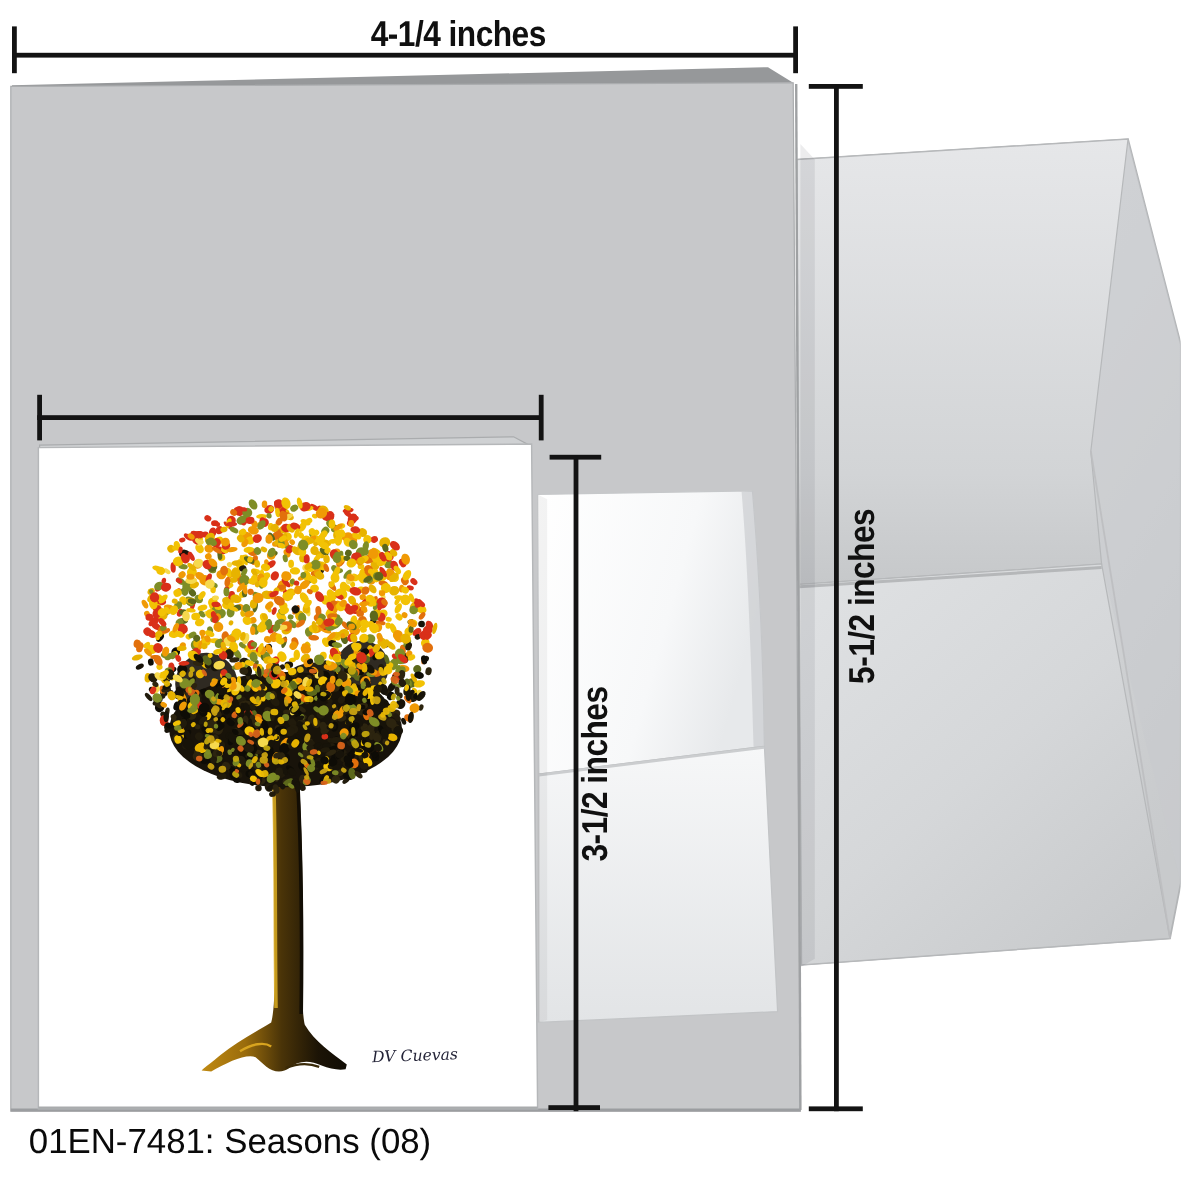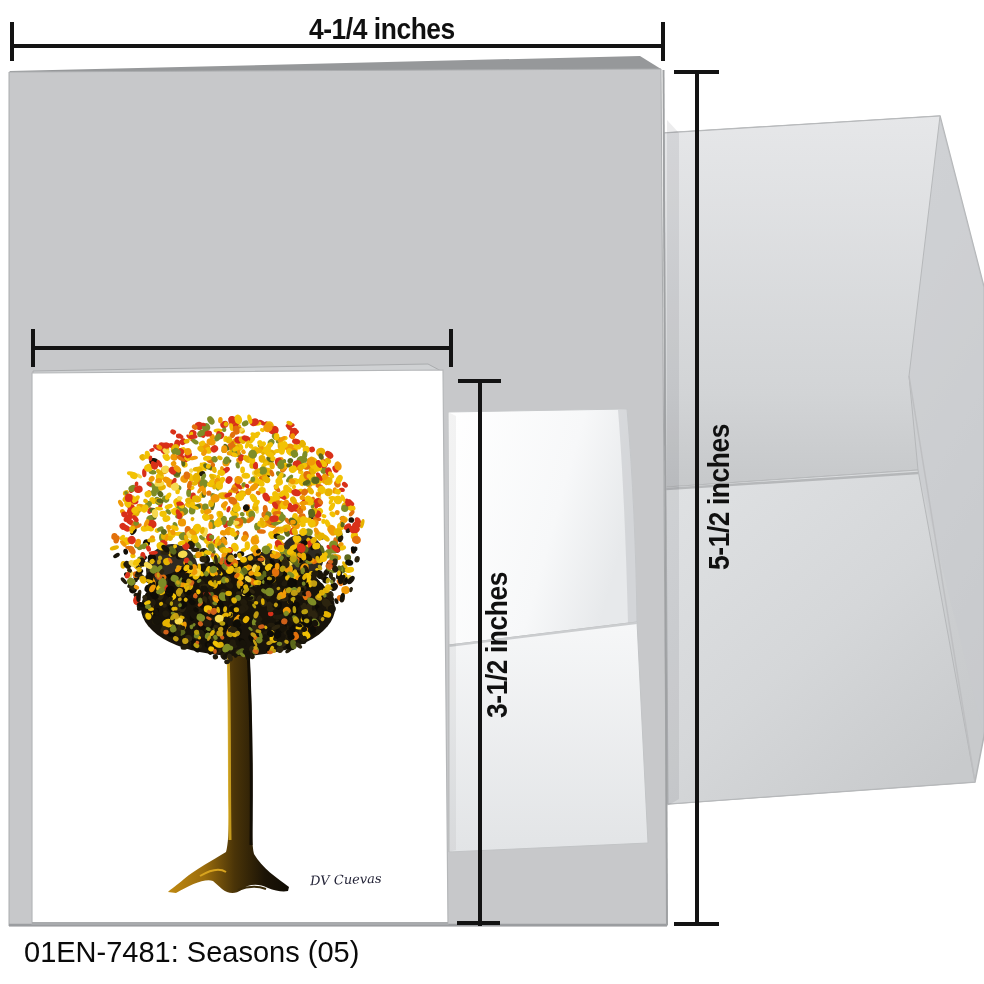--- a/index.html
+++ b/index.html
@@ -1772,14 +1772,14 @@
   <div class="dim" style="left:695px;top:71px;width:3.5px;height:855px;"></div>
   <div class="dim" style="left:674px;top:70px;width:45px;height:3.5px;"></div>
   <div class="dim" style="left:674px;top:922px;width:45px;height:3.5px;"></div>
   <div class="dim-label v" style="left:719px;top:497px;"><span class="sq">5-1/2 inches</span></div>
 
   <div class="dim" style="left:478px;top:380px;width:3.5px;height:546px;"></div>
   <div class="dim" style="left:458px;top:379px;width:43px;height:3.5px;"></div>
   <div class="dim" style="left:457px;top:921px;width:43px;height:3.5px;"></div>
   <div class="dim-label v" style="left:497px;top:645px;"><span class="sq">3-1/2 inches</span></div>
 
-  <div class="caption">01EN-7481: Seasons (05)</div>
+  <div class="caption">01EN-7481: Seasons (08)</div>
 </div>
 
 </body></html>

